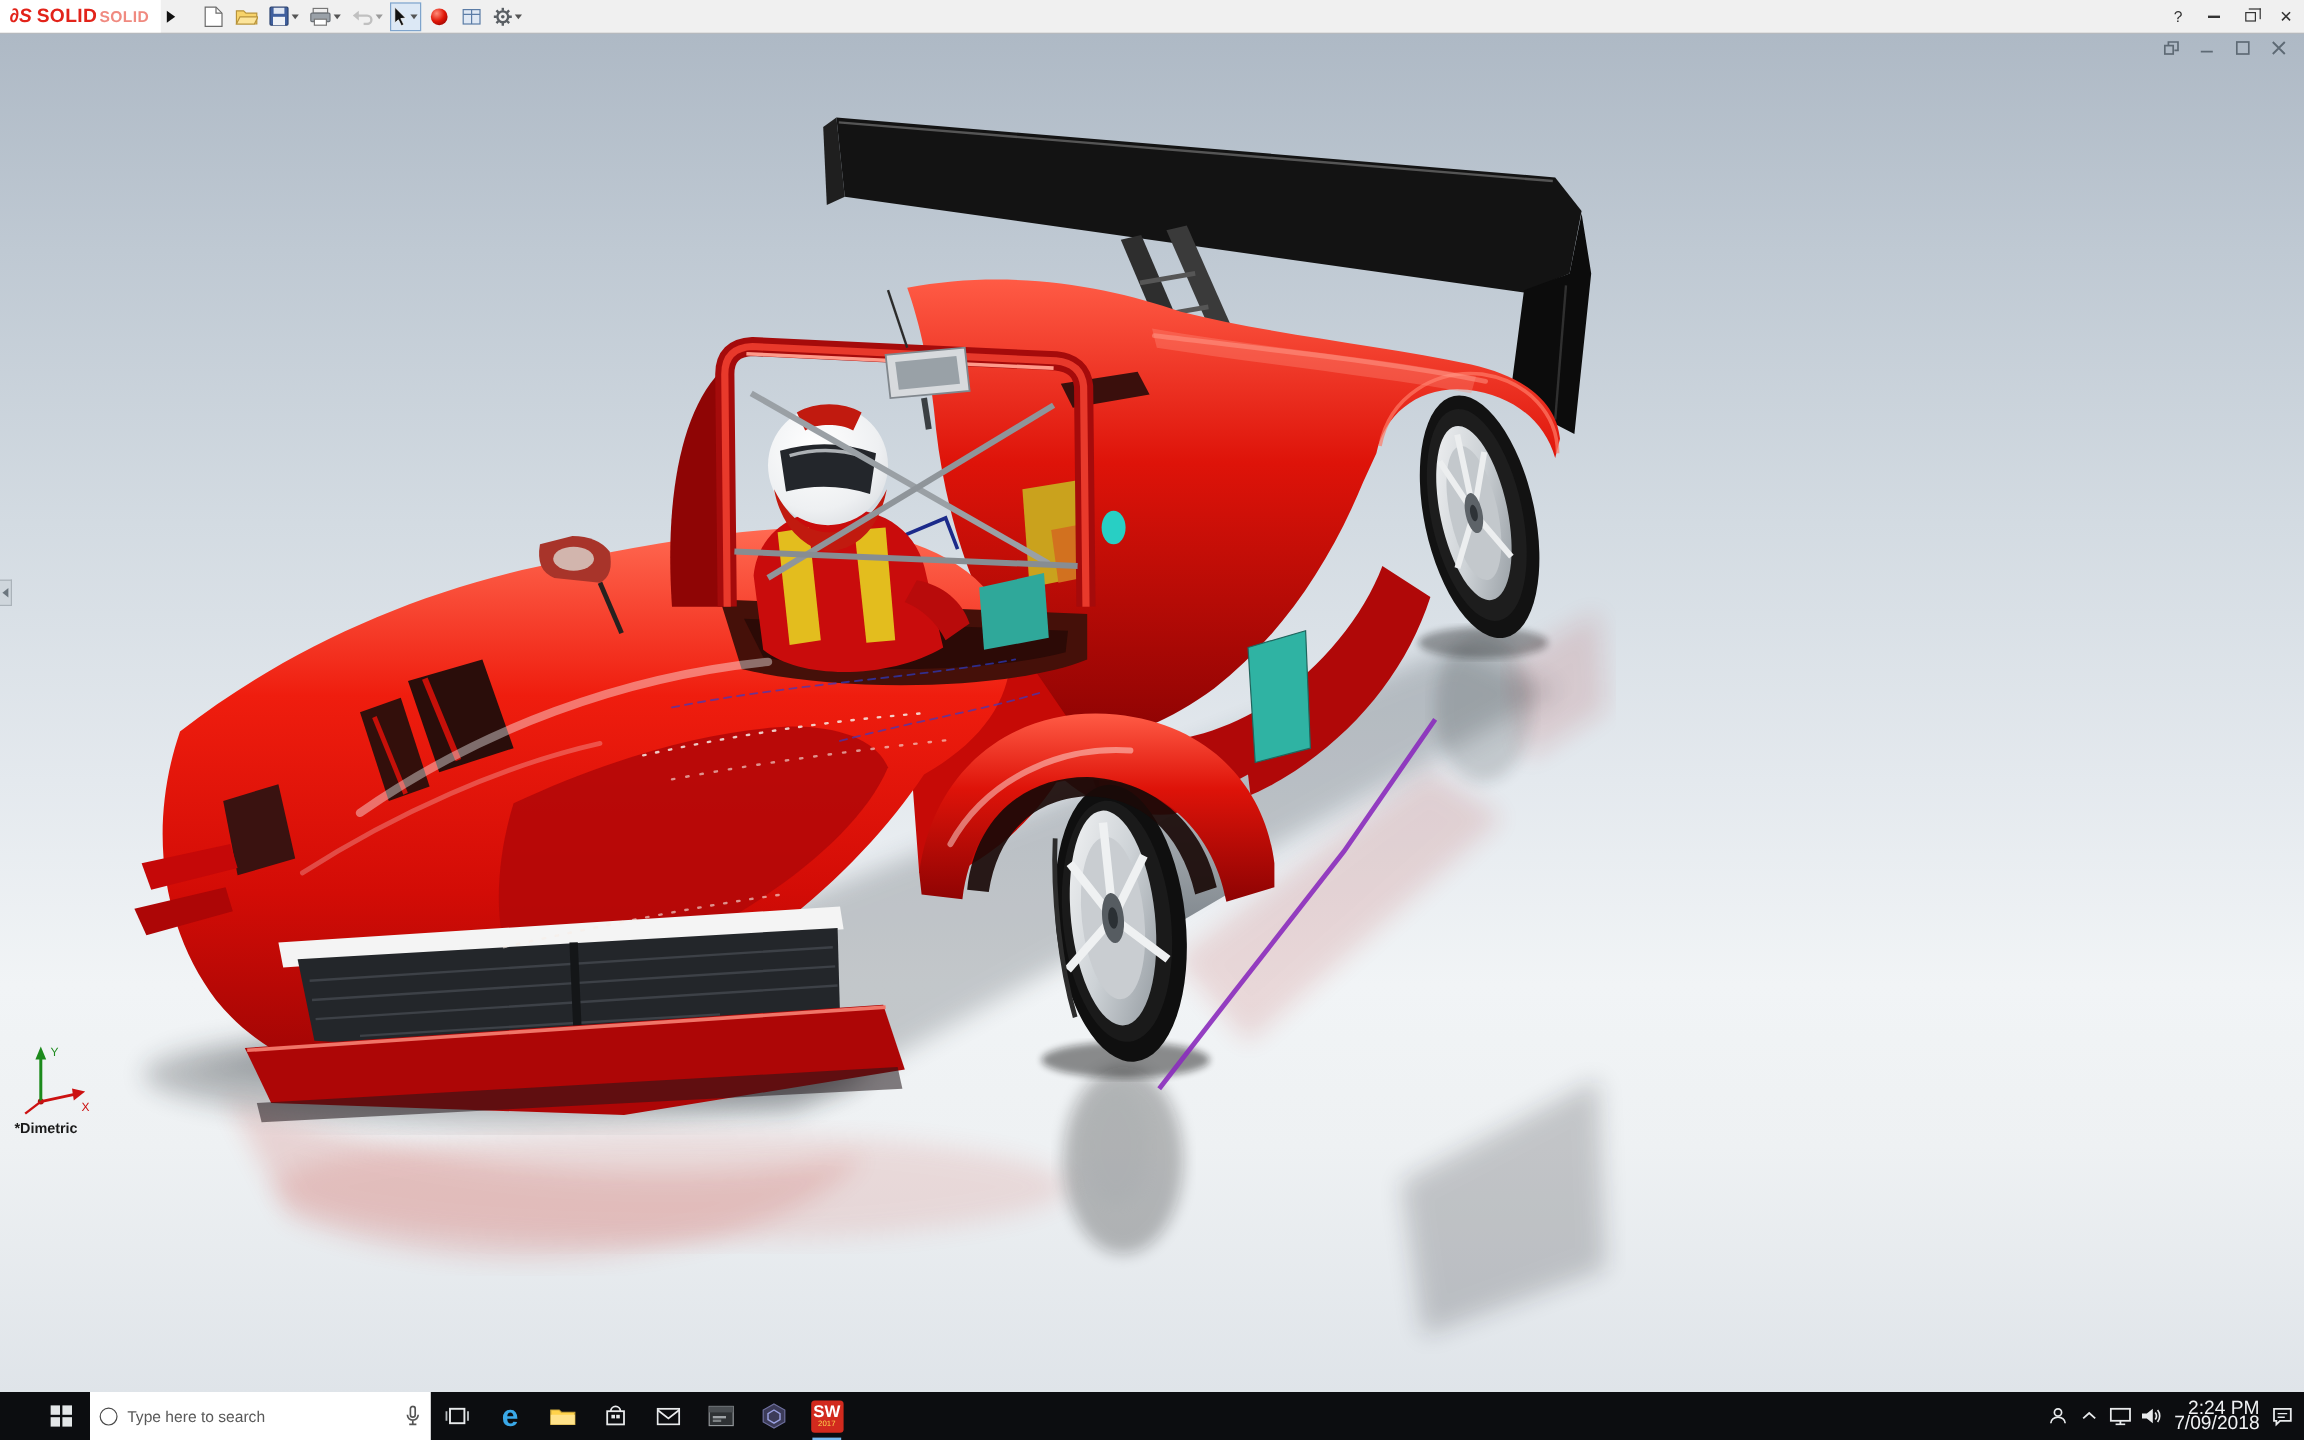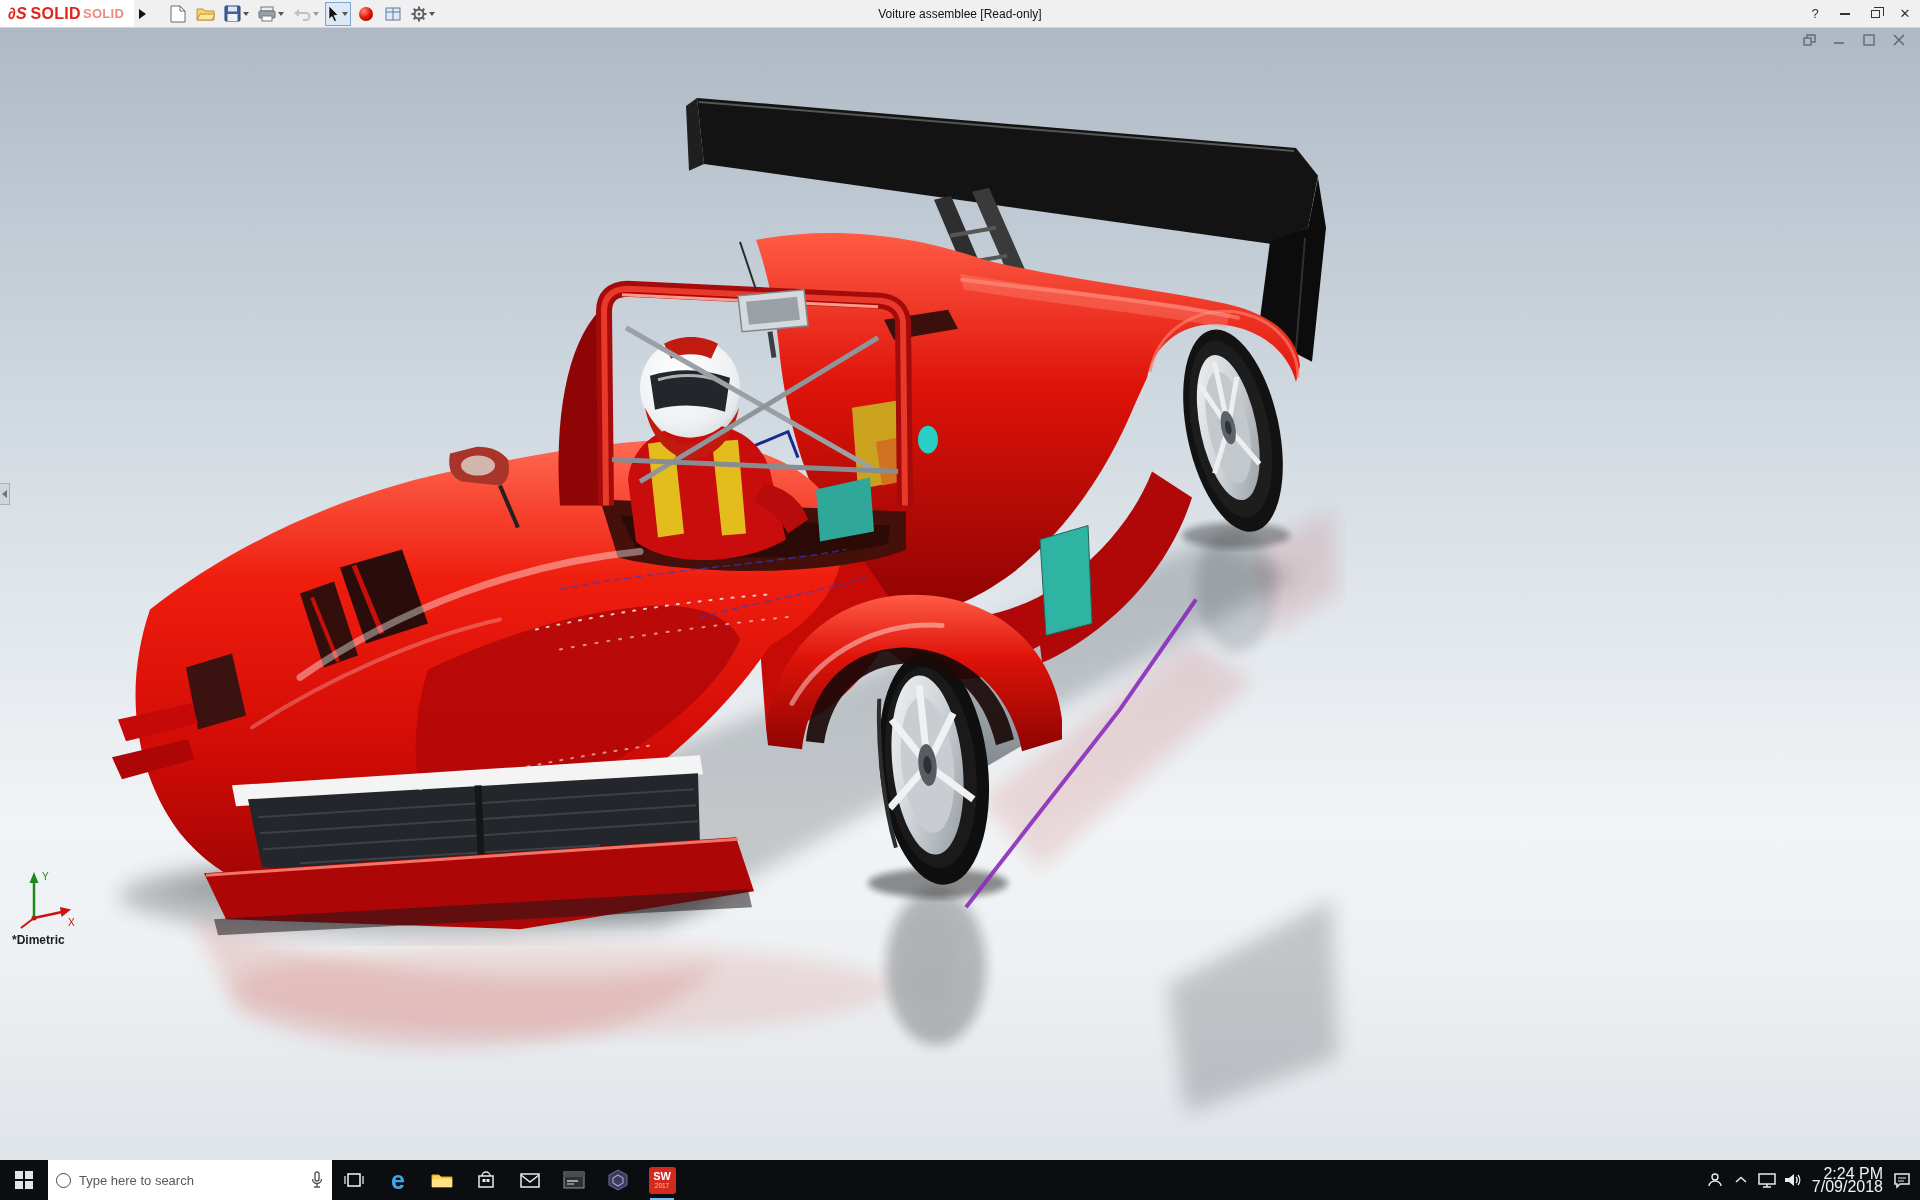--- a/index.html
+++ b/index.html
@@ -44,35 +44,35 @@
   .child-btn { width:14px; height:12px; display:flex; align-items:center; justify-content:center; }
   .left-flyout { position:absolute; left:0; top:455px; width:10px; height:22px;
                  background:#cfd6dc; display:flex; align-items:center; justify-content:center;
                  border:1px solid #aab2b9; border-left:none; }
   .left-flyout-tri { width:0; height:0; border-top:4px solid transparent; border-bottom:4px solid transparent;
                      border-right:5px solid #6c767e; }
   .triad { position:absolute; left:12px; top:838px; }
   .view-label { position:absolute; left:12px; top:905px; font-size:12px; font-weight:bold; color:#1b1b1b; }
 
   
-  .taskbar { flex:0 0 40px; background:#0c0d10; display:flex; align-items:stretch; color:#e8eaec; }
+  .taskbar { flex:0 0 40px; background:#0c0d10; display:flex; align-items:stretch; color:#e8eaec;padding-left:27px; }
   .start-btn { width:48px; display:flex; align-items:center; justify-content:center; }
   .search-box { width:284px; background:#ffffff; display:flex; align-items:center; gap:8px;
                 padding:0 8px; }
   .search-ring { width:15px; height:15px; border:1.6px solid #4a4a4a; border-radius:50%; flex:0 0 auto; }
   .search-box input { flex:1 1 auto; border:none; outline:none; font-size:13px; color:#333;
                       font-family:"Liberation Sans",sans-serif; background:transparent; }
   .search-box input::placeholder { color:#595959; opacity:1; }
   .tb-icon { width:44px; display:flex; align-items:center; justify-content:center; position:relative; }
   .tb-icon.running:after { content:""; position:absolute; bottom:0; left:10px; right:10px; height:2px;
                            background:#76b9ed; }
   .edge-e { color:#3aa8e8; font-weight:bold; font-size:25px; line-height:1; }
   .sw-icon { width:27px; height:27px; background:#d22a1e; border-radius:3px; display:flex;
              flex-direction:column; align-items:center; justify-content:center; line-height:1; }
-  .sw-txt { color:#fff; font-weight:bold; font-size:11px; }
+  .sw-txt { color:#fff; font-weight:bold; font-size:14px; }
   .sw-year { color:#ffd34d; font-size:6.5px; margin-top:1px; }
   .tray { margin-left:auto; display:flex; align-items:center; }
   .tray-btn { width:26px; height:40px; display:flex; align-items:center; justify-content:center; }
   .clock { text-align:right; font-size:16px; line-height:13px; color:#f0f2f4; padding:0 6px; }
   .show-desktop { width:5px; border-left:1px solid #3c3f43; }
 </style>
 </head>
 <body>
 
 <div class="screen">
@@ -152,21 +152,20 @@
           <circle cx="8" cy="8" r="4.5" fill="none" stroke="#5a5f64" stroke-width="2"></circle>
           <g stroke="#5a5f64" stroke-width="2">
               <path d="M8,0.5 V3 M8,13 V15.5 M0.5,8 H3 M13,8 H15.5 M2.7,2.7 L4.5,4.5 M11.5,11.5 L13.3,13.3 M13.3,2.7 L11.5,4.5 M4.5,11.5 L2.7,13.3"></path>
             </g>
           <circle cx="8" cy="8" r="1.5" fill="#5a5f64"></circle>
           </svg>
         <span class="caret"></span>
       </div>
     </div>
 
-    <div class="win-title">Voiture assemblee [Read-only]</div>
 
     <div class="winctrl">
       <div class="winbtn">?</div>
       <div class="winbtn">
           <span class="min-bar"></span>
         </div>
       <div class="winbtn">
           <span class="restore-box"></span>
         </div>
       <div class="winbtn">✕</div>

